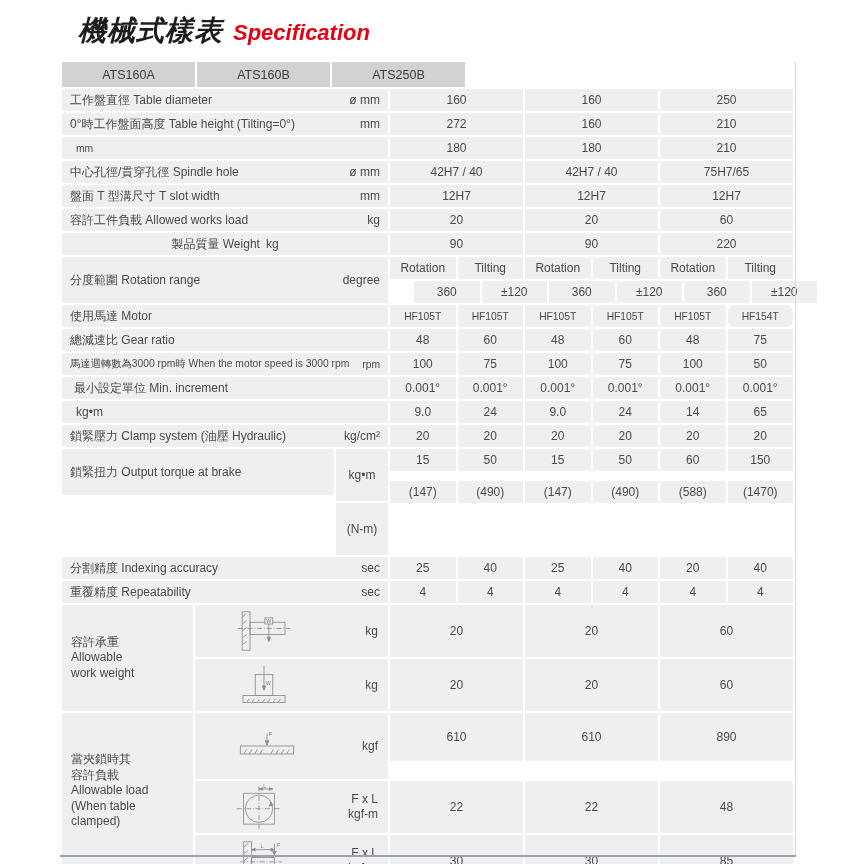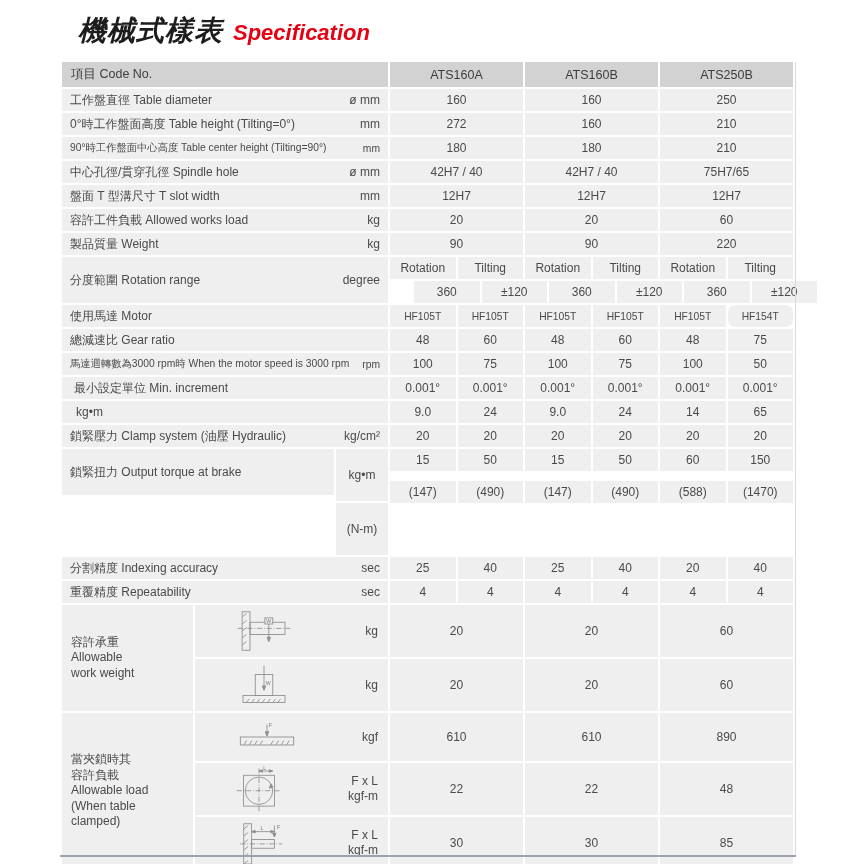--- a/index.html
+++ b/index.html
@@ -29,21 +29,20 @@
 </style>
 </head>
 <body>
 
 <div class="page">
   <div class="title-row">
     <span class="title-zh">機械式樣表</span><span class="title-en">Specification</span>
   </div>
   <div class="spec-table" id="spec-table">
       <div class="trow">
-        <div class="cell hdr corner" style="flex-basis: 326px; height: 25px;">項目 Code No.</div>
         <div class="cell hdr" style="flex-basis: 133px; height: 25px;">ATS160A</div>
         <div class="cell hdr" style="flex-basis: 133px; height: 25px;">ATS160B</div>
         <div class="cell hdr" style="flex-basis: 133px; height: 25px;">ATS250B</div>
       </div>
       <div class="trow">
         <div class="cell labelcell" style="flex-basis: 326px; height: 22px;">
           <span class="lab">工作盤直徑 Table diameter</span>
           <span class="unit">ø mm</span>
         </div>
         <div class="cell " style="flex-basis: 133px; height: 22px;">160</div>
@@ -54,21 +53,20 @@
         <div class="cell labelcell" style="flex-basis: 326px; height: 22px;">
           <span class="lab">0°時工作盤面高度 Table height (Tilting=0°)</span>
           <span class="unit">mm</span>
         </div>
         <div class="cell " style="flex-basis: 133px; height: 22px;">272</div>
         <div class="cell " style="flex-basis: 133px; height: 22px;">160</div>
         <div class="cell " style="flex-basis: 133px; height: 22px;">210</div>
       </div>
       <div class="trow">
         <div class="cell labelcell small" style="flex-basis: 326px; height: 22px;">
-          <span class="lab">90°時工作盤面中心高度 Table center height (Tilting=90°)</span>
           <span class="unit">mm</span>
         </div>
         <div class="cell " style="flex-basis: 133px; height: 22px;">180</div>
         <div class="cell " style="flex-basis: 133px; height: 22px;">180</div>
         <div class="cell " style="flex-basis: 133px; height: 22px;">210</div>
       </div>
       <div class="trow">
         <div class="cell labelcell" style="flex-basis: 326px; height: 22px;">
           <span class="lab">中心孔徑/貫穿孔徑 Spindle hole</span>
           <span class="unit">ø mm</span>
@@ -89,21 +87,21 @@
       <div class="trow">
         <div class="cell labelcell" style="flex-basis: 326px; height: 22px;">
           <span class="lab">容許工件負載 Allowed works load</span>
           <span class="unit">kg</span>
         </div>
         <div class="cell " style="flex-basis: 133px; height: 22px;">20</div>
         <div class="cell " style="flex-basis: 133px; height: 22px;">20</div>
         <div class="cell " style="flex-basis: 133px; height: 22px;">60</div>
       </div>
       <div class="trow">
-        <div class="cell labelcell" style="flex-basis: 326px; height: 22px;">
+        <div class="cell labelcell" style="flex-basis: 326px; height: 22px; justify-content: center;">
           <span class="lab">製品質量 Weight</span>
           <span class="unit">kg</span>
         </div>
         <div class="cell " style="flex-basis: 133px; height: 22px;">90</div>
         <div class="cell " style="flex-basis: 133px; height: 22px;">90</div>
         <div class="cell " style="flex-basis: 133px; height: 22px;">220</div>
       </div>
       <div class="trow">
         <div class="cell labelcell" style="flex-basis: 326px; height: 46px;">
           <span class="lab">分度範圍 Rotation range</span>
@@ -293,21 +291,21 @@
         </div>
       </div>
       <div class="trow">
         <div class="cell multilabel" style="flex-basis: 131px; height: 156px;">當夾鎖時其
 容許負載
 Allowable load
 (When table
  clamped)</div>
         <div class="vcol" style="flex-basis: 598px;">
           <div class="trow" style="margin-bottom: 0px;">
-            <div class="cell diagcell" style="flex-basis: 193px; height: 48px;">
+            <div class="cell diagcell" style="flex-basis: 193px; height: 66px;">
               <span>
                 <svg width="64" height="36" viewBox="0 0 72 40" fill="none" stroke="#8f8f8f" stroke-width="1">
                   <rect x="6" y="20" width="60" height="9"></rect>
                   <path d="M10 29l3-5M16 29l3-5M22 29l3-5M28 29l3-5M40 29l3-5M46 29l3-5M52 29l3-5M58 29l3-5"></path>
                   <path d="M36 6v13"></path>
                   <path d="M36 19l-2-5h4z" fill="#8f8f8f"></path>
                   <text x="38" y="9" font-size="6" fill="#777" stroke="none">F</text>
                 </svg>
               </span>
               <span class="unit">kgf</span>

